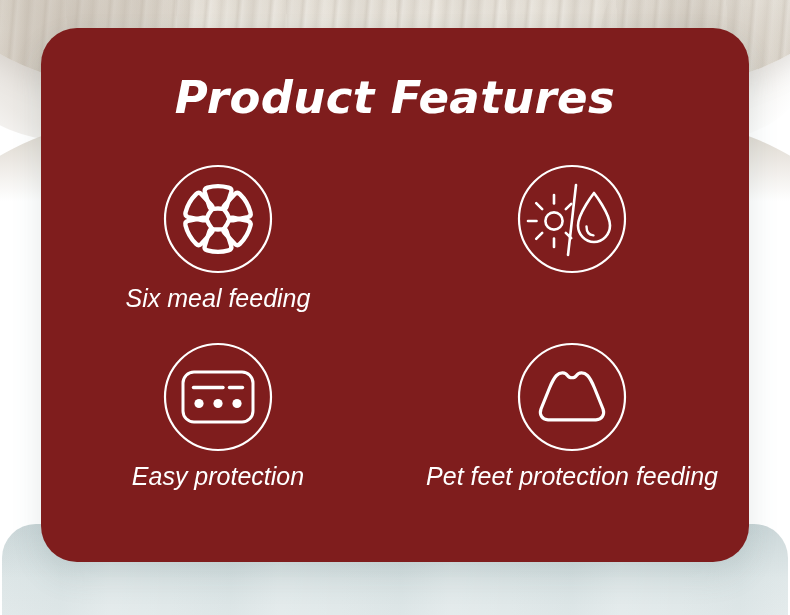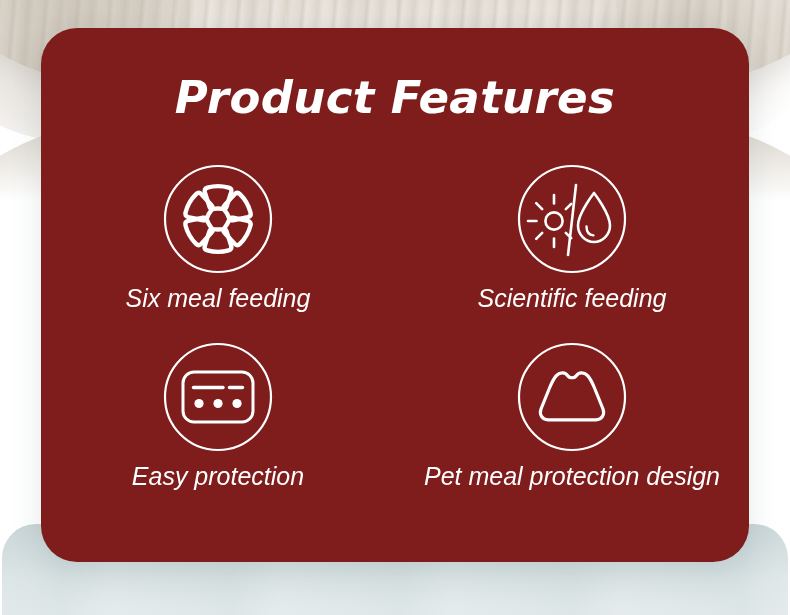--- a/index.html
+++ b/index.html
@@ -229,21 +229,20 @@
               <line x1="20.5" y1="58" x2="12" y2="58"></line>
               <line x1="26.2" y1="46.2" x2="20.2" y2="40.2"></line>
               <line x1="26.2" y1="69.8" x2="20.2" y2="75.8"></line>
               <line x1="49.8" y1="46.2" x2="55.2" y2="40.8"></line>
               <line x1="49.8" y1="69.8" x2="55.2" y2="75.2"></line>
             </g>
             <line x1="60" y1="22" x2="52" y2="92" fill="none" stroke="#ffffff" stroke-width="2.6" stroke-linecap="round"></line>
             <path d="M 78 30 C 78 30 94 50.5 94 62.5 C 94 71.6 86.8 79 78 79 C 69.2 79 62 71.6 62 62.5 C 62 50.5 78 30 78 30 Z" fill="none" stroke="#ffffff" stroke-width="2.6" stroke-linejoin="round"></path>
             <path d="M 70.5 63.5 C 70.5 69 73.5 72 77.5 72.4" fill="none" stroke="#ffffff" stroke-width="2.4" stroke-linecap="round"></path>
           </svg>
-          <div class="feature-label">Scientific feeding</div>
         </div>
 
       </div>
 
       <div class="row-gap"></div>
 
       <div class="feature-row">
 
         <div class="feature-cell">
           <svg class="feature-icon" viewBox="0 0 112 112">
@@ -270,20 +269,20 @@
                      C 53.5 37.5 58.5 37.5 60.5 34.5
                      C 62.5 31.5 67.5 30.5 71.5 34.5
                      C 74.5 37.5 76 41 78.5 47
                      L 87 68
                      C 89 73.5 86 78.5 80 78.8
                      L 32 78.8
                      C 26 78.5 23 73.5 25 68
                      L 33.5 47
                      C 36 41 37.5 37.5 40.5 34.5 Z" fill="none" stroke="#ffffff" stroke-width="3.2" stroke-linejoin="round"></path>
           </svg>
-          <div class="feature-label">Pet meal protection design</div>
+          <div class="feature-label">Pet feet protection feeding</div>
         </div>
 
       </div>
 
     </div>
   </div>
 </div>
 
 </body></html>

